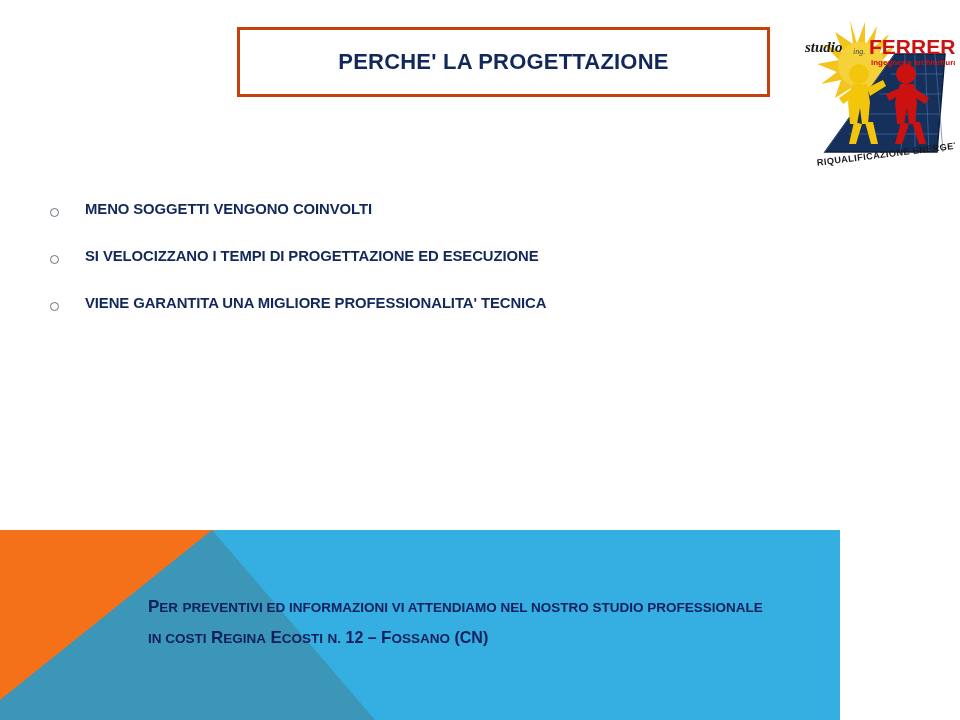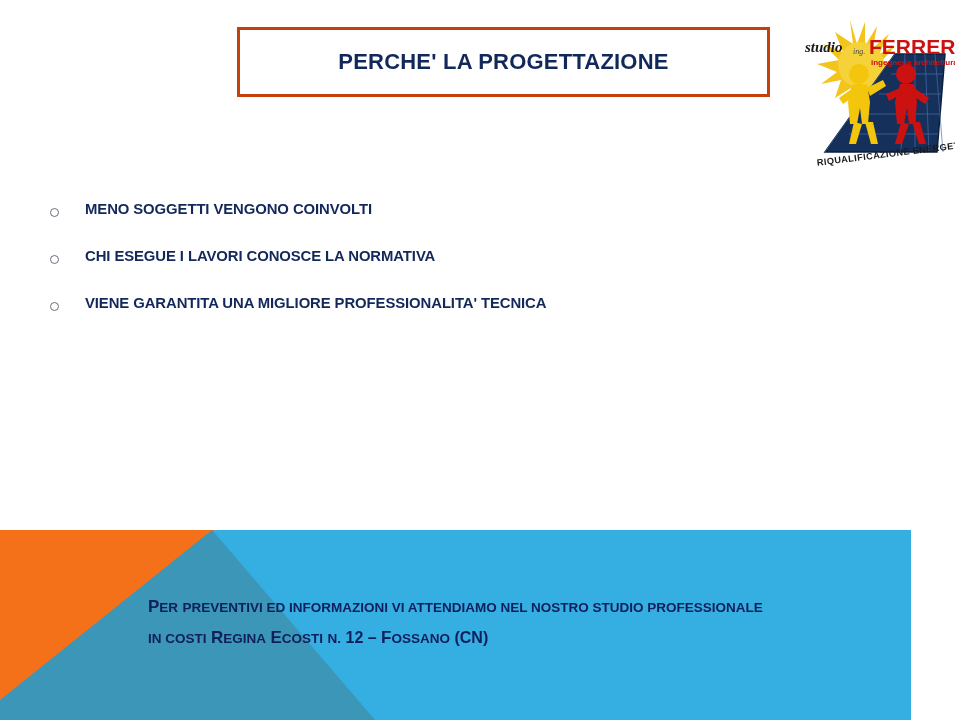--- a/index.html
+++ b/index.html
@@ -63,21 +63,21 @@
     font-size:15.5px;
     line-height:22px;
     letter-spacing:-0.1px;
     white-space:nowrap;
     transform:scaleX(0.96);
     transform-origin:left center;
   }
 
   
   .banner{
-    position:absolute;left:0;top:530px;width:911px;height:190px;
+    position:absolute;left:0;top:530px;width:840px;height:190px;
     background:#35AEE2;
     overflow:hidden;
   }
   .banner svg.shapes{position:absolute;left:0;top:0;width:960px;height:190px;}
   .banner-text{
     position:absolute;left:148px;top:62px;width:760px;
     color:#0F1F5C;
     font-weight:bold;
   }
   .ft-line{line-height:30px;white-space:nowrap;}
@@ -146,21 +146,21 @@
     </svg>
   </div>
 
   <div class="bullets">
     <div class="bullet-row">
       <div class="bullet-mark"><span class="ring"></span></div>
       <div class="bullet-text">MENO SOGGETTI VENGONO COINVOLTI</div>
     </div>
     <div class="bullet-row">
       <div class="bullet-mark"><span class="ring"></span></div>
-      <div class="bullet-text">CHI ESEGUE I LAVORI CONOSCE LA NORMATIVA</div>
+      <div class="bullet-text">SI VELOCIZZANO I TEMPI DI PROGETTAZIONE ED ESECUZIONE</div>
     </div>
     <div class="bullet-row">
       <div class="bullet-mark"><span class="ring"></span></div>
       <div class="bullet-text">VIENE GARANTITA UNA MIGLIORE PROFESSIONALITA' TECNICA</div>
     </div>
   </div>
 
   <div class="banner">
     <svg class="shapes" viewBox="0 0 960 190" preserveAspectRatio="none">
       <rect x="0" y="0" width="960" height="190" fill="#35AEE2"></rect>

